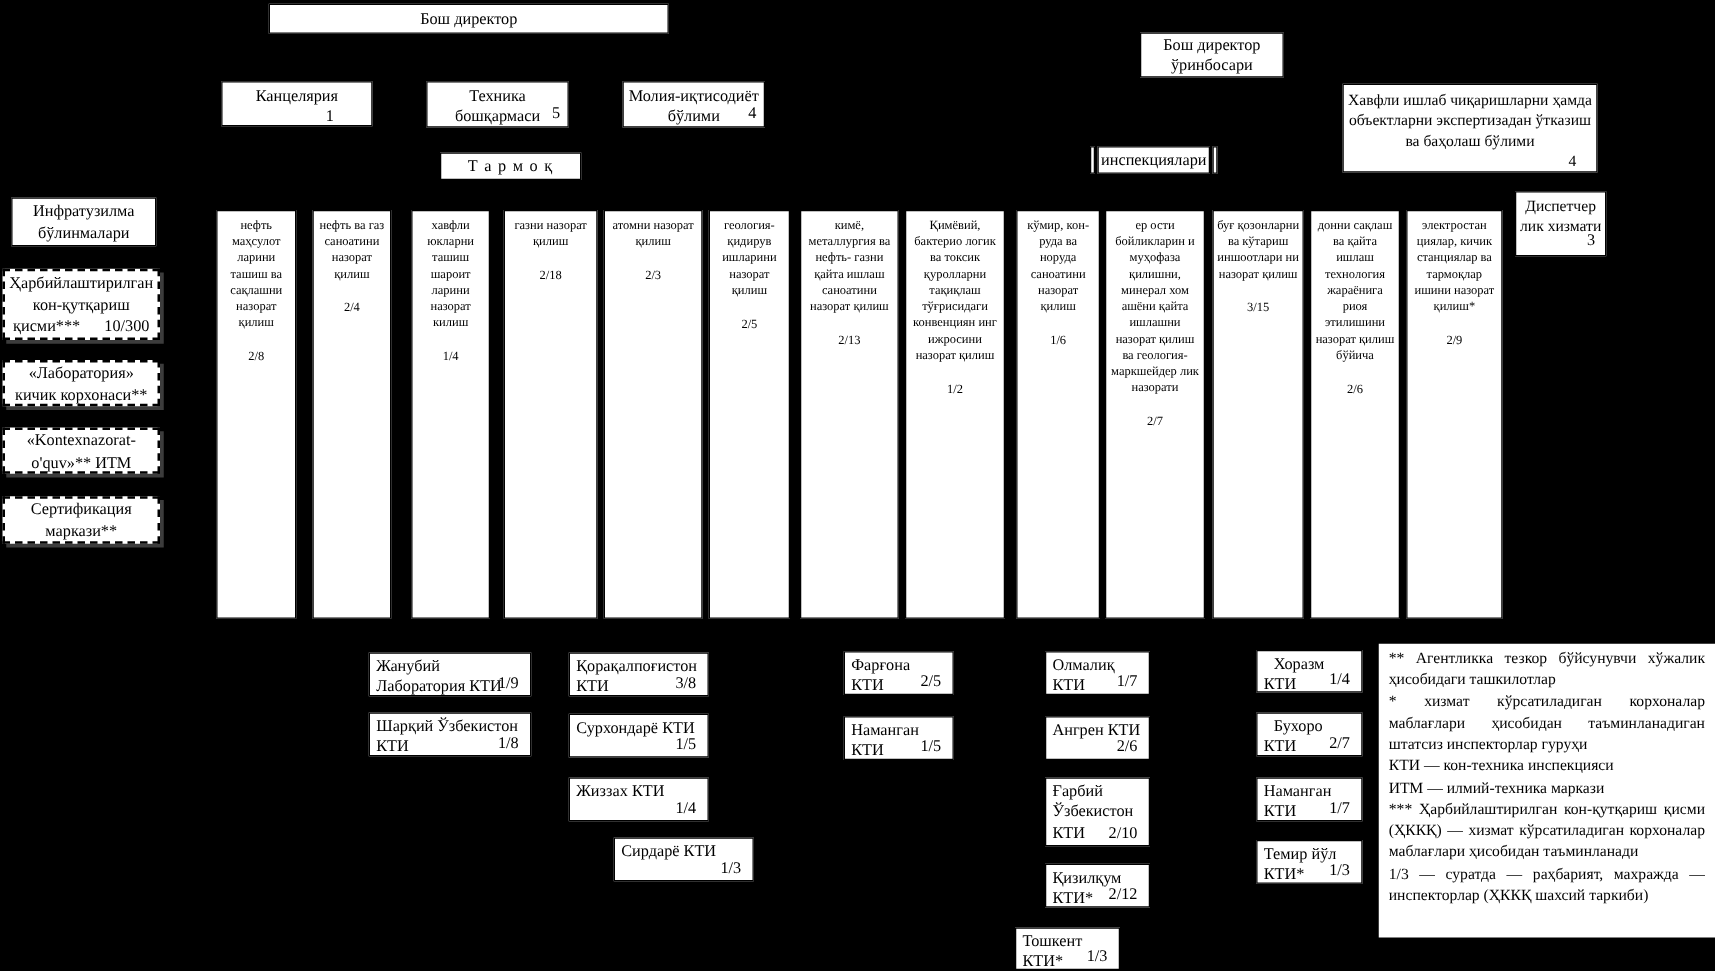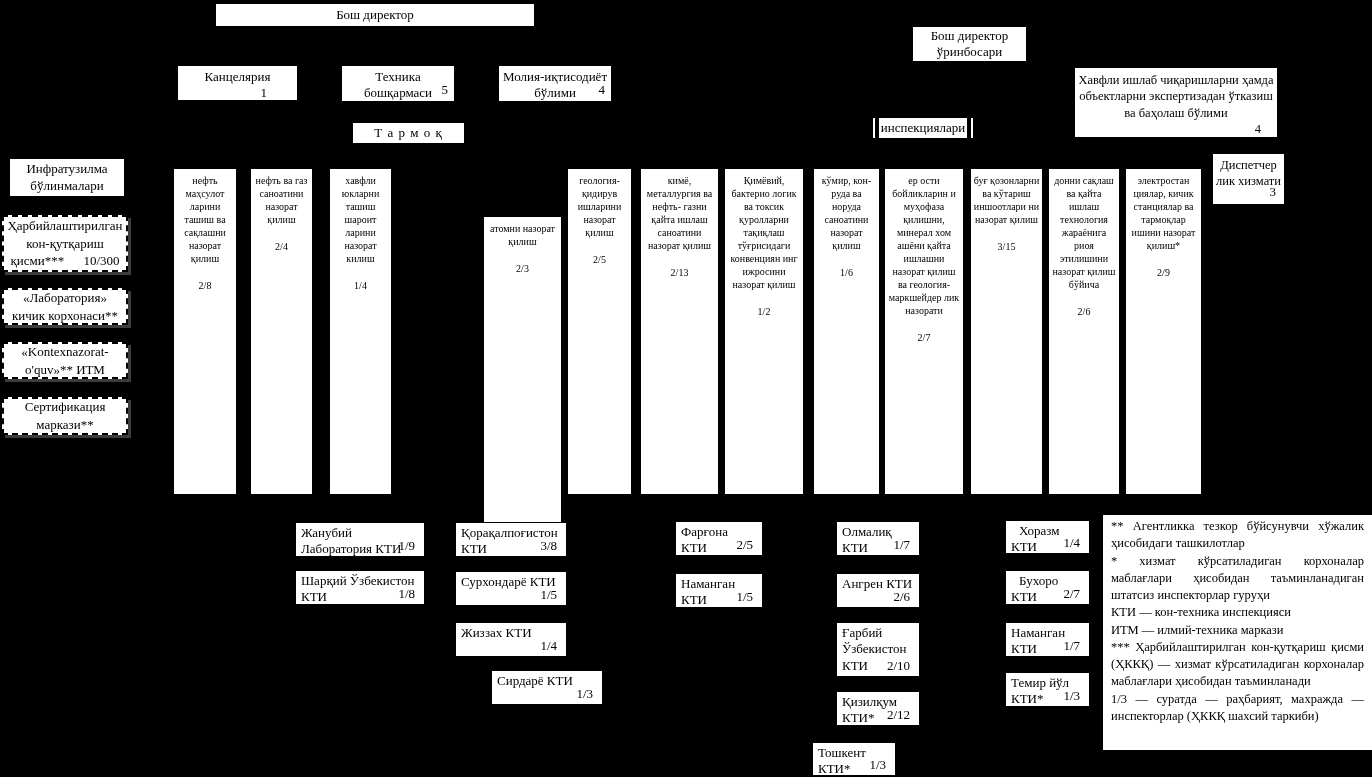--- a/index.html
+++ b/index.html
@@ -98,21 +98,25 @@
     <div class="cnum">2/8</div>
   </div>
   <div class="box col" style="left:250px;top:168px;width:63px;height:327px;">
     <div>нефть ва газ саноатини назорат қилиш</div>
     <div class="cnum">2/4</div>
   </div>
   <div class="box col" style="left:329px;top:168px;width:63px;height:327px;">
     <div>хавфли юкларни ташиш шароит ларини назорат килиш</div>
     <div class="cnum">1/4</div>
   </div>
-  <div class="box col" style="left:483px;top:168px;width:79px;height:327px;margin-top:48px;">
+  <div class="box col" style="left:403px;top:168px;width:75px;height:327px;">
+    <div>газни назорат қилиш</div>
+    <div class="cnum">2/18</div>
+  </div>
+  <div class="box col" style="left:483px;top:168px;width:79px;height:327px;">
     <div>атомни назорат қилиш</div>
     <div class="cnum">2/3</div>
   </div>
   <div class="box col" style="left:567px;top:168px;width:65px;height:327px;">
     <div>геология- қидирув ишларини назорат қилиш</div>
     <div class="cnum">2/5</div>
   </div>
   <div class="box col" style="left:640px;top:168px;width:79px;height:327px;">
     <div>кимё, металлургия ва нефть- газни қайта ишлаш саноатини назорат қилиш</div>
     <div class="cnum">2/13</div>

